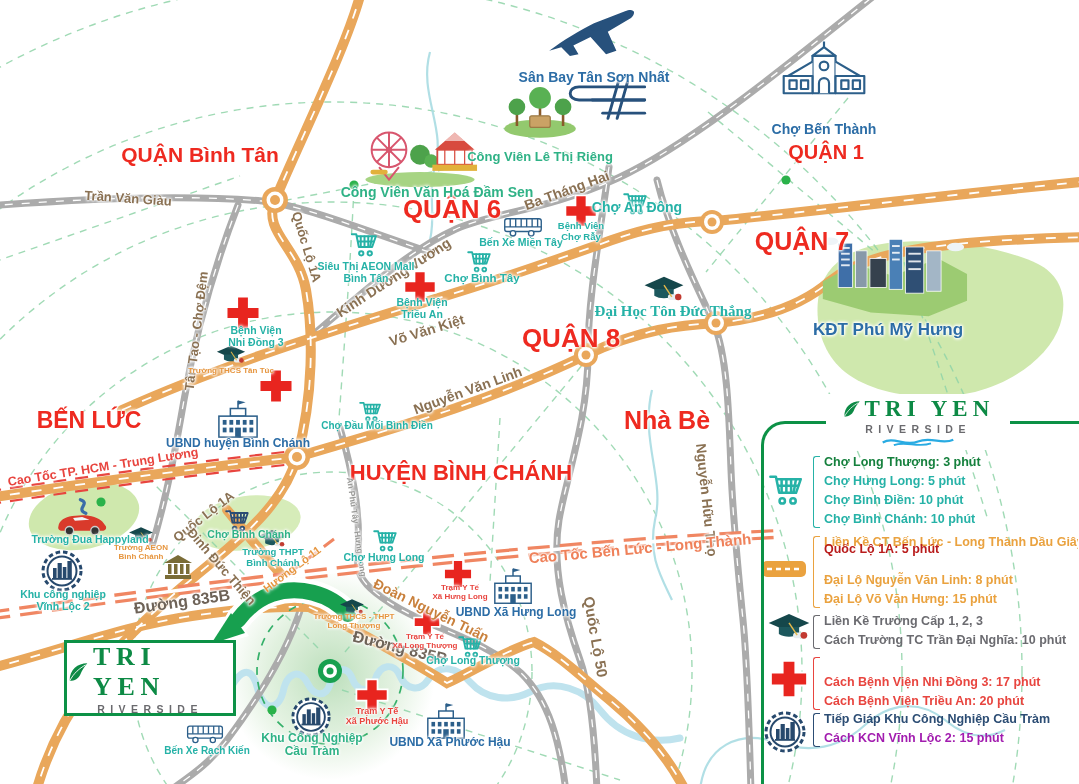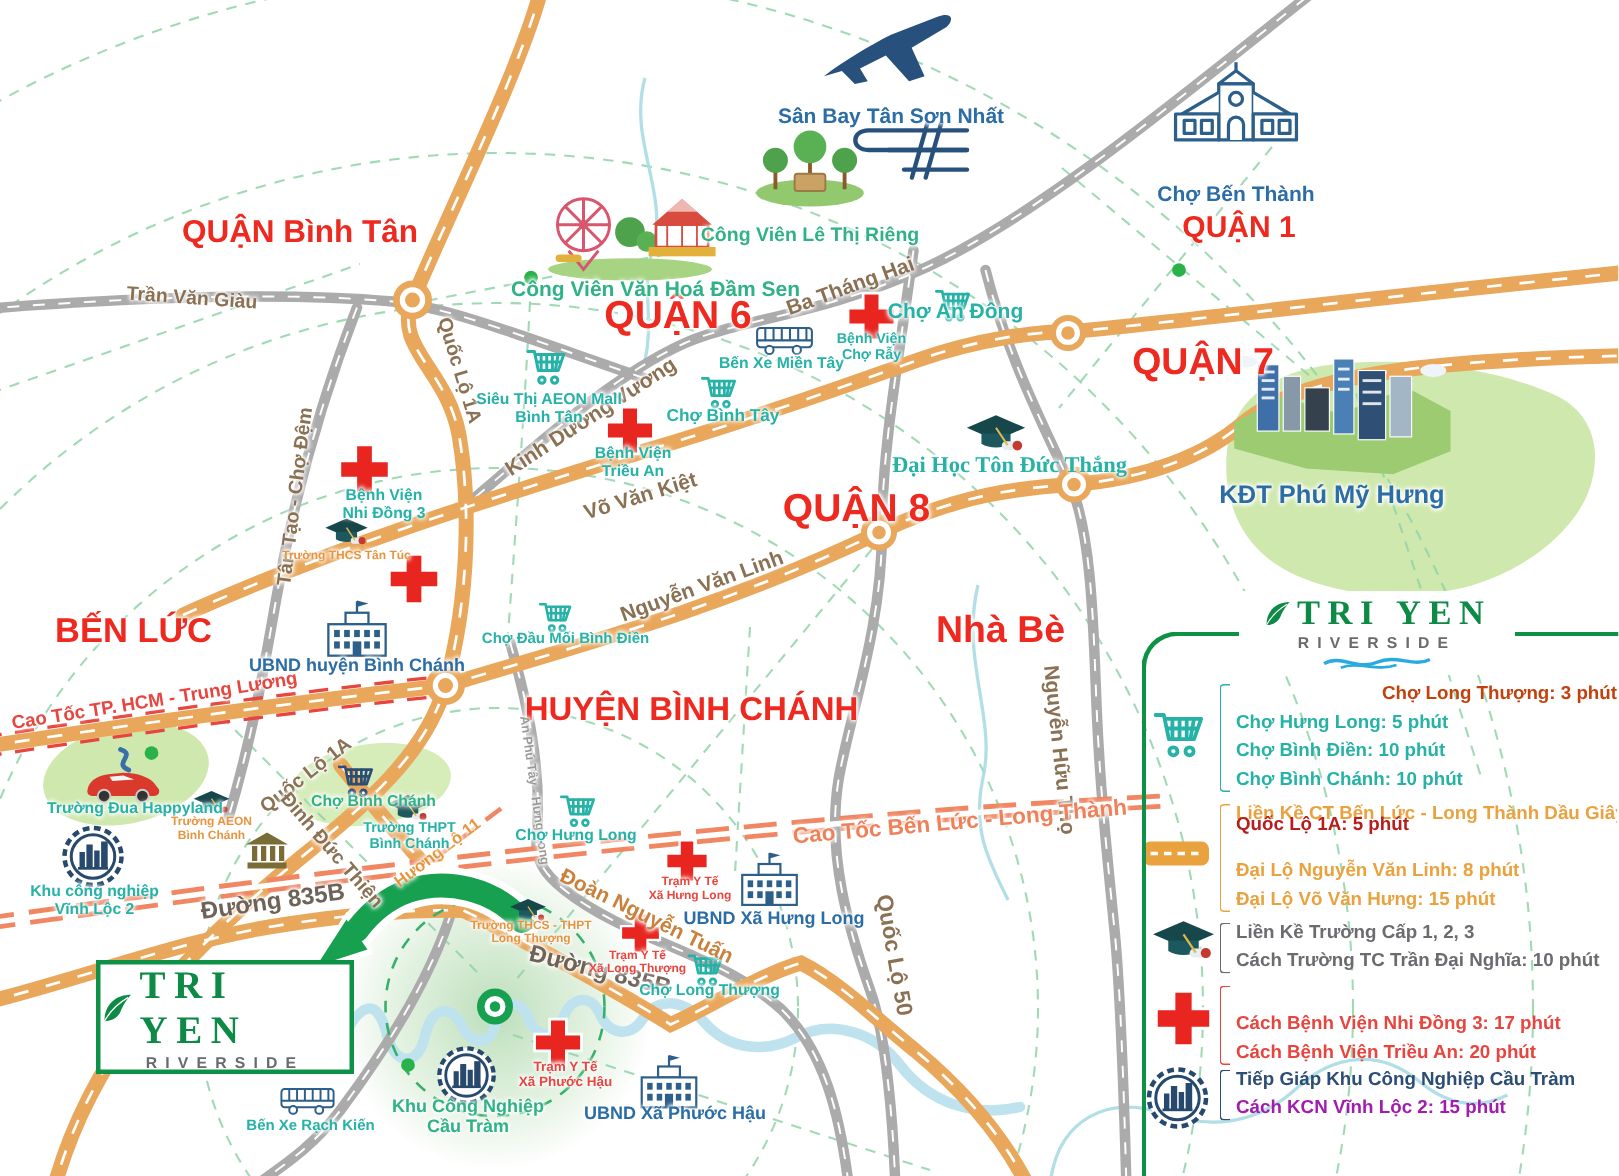--- a/index.html
+++ b/index.html
@@ -481,21 +481,21 @@
 Xã Phước Hậu</div>
       <div class="map-label lbl-poi" style="left: 450px; top: 743px; font-size: 12px; transform: translate(-50%, -50%) rotate(0deg); color: rgb(44, 109, 166);">UBND Xã Phước Hậu</div>
       <div class="map-label lbl-poi" style="left: 312px; top: 745px; font-size: 12px; transform: translate(-50%, -50%) rotate(0deg); color: rgb(47, 178, 134);">Khu Công Nghiệp
 Cầu Tràm</div>
       <div class="map-label lbl-poi" style="left: 207px; top: 751px; font-size: 10px; transform: translate(-50%, -50%) rotate(0deg);">Bến Xe Rạch Kiến</div>
     </div>
 
 <div class="legend-panel"></div>
 <div id="legend-items">
       <div class="lg-bracket" style="top: 456px; height: 70px; border-color: rgb(38, 178, 167);"></div>
-      <div class="lg-line" style="top: 453px; color: #c2410c; text-align: right;"><span>Chợ Long Thượng: </span><span class="lg-val">3 phút</span></div>
+      <div class="lg-line" style="top: 453px; color: #15803d;"><span>Chợ Long Thượng: </span><span class="lg-val">3 phút</span></div>
       <div class="lg-line" style="top: 472px; color: rgb(38, 178, 167);"><span>Chợ Hưng Long: </span><span class="lg-val">5 phút</span></div>
       <div class="lg-line" style="top: 491px; color: rgb(38, 178, 167);"><span>Chợ Bình Điền: </span><span class="lg-val">10 phút</span></div>
       <div class="lg-line" style="top: 510px; color: rgb(38, 178, 167);"><span>Chợ Bình Chánh: </span><span class="lg-val">10 phút</span></div>
       <div class="lg-bracket" style="top: 536px; height: 70px; border-color: rgb(234, 162, 63);"></div>
       <div class="lg-line" style="top: 533px; color: rgb(234, 162, 63);"><span>Liền Kề CT Bến Lức - Long Thành Dầu Giây</span><span class="lg-val"></span></div>
       <div class="lg-line" style="top: 540px; color: #b91c1c;"><span>Quốc Lộ 1A: </span><span class="lg-val">5 phút</span></div>
       <div class="lg-line" style="top: 571px; color: rgb(234, 162, 63);"><span>Đại Lộ Nguyễn Văn Linh: </span><span class="lg-val">8 phút</span></div>
       <div class="lg-line" style="top: 590px; color: rgb(234, 162, 63);"><span>Đại Lộ Võ Văn Hưng: </span><span class="lg-val">15 phút</span></div>
       <div class="lg-bracket" style="top: 615px; height: 32px; border-color: rgb(107, 107, 112);"></div>
       <div class="lg-line" style="top: 612px; color: rgb(107, 107, 112);"><span>Liền Kề Trường Cấp </span><span class="lg-val">1, 2, 3</span></div>

